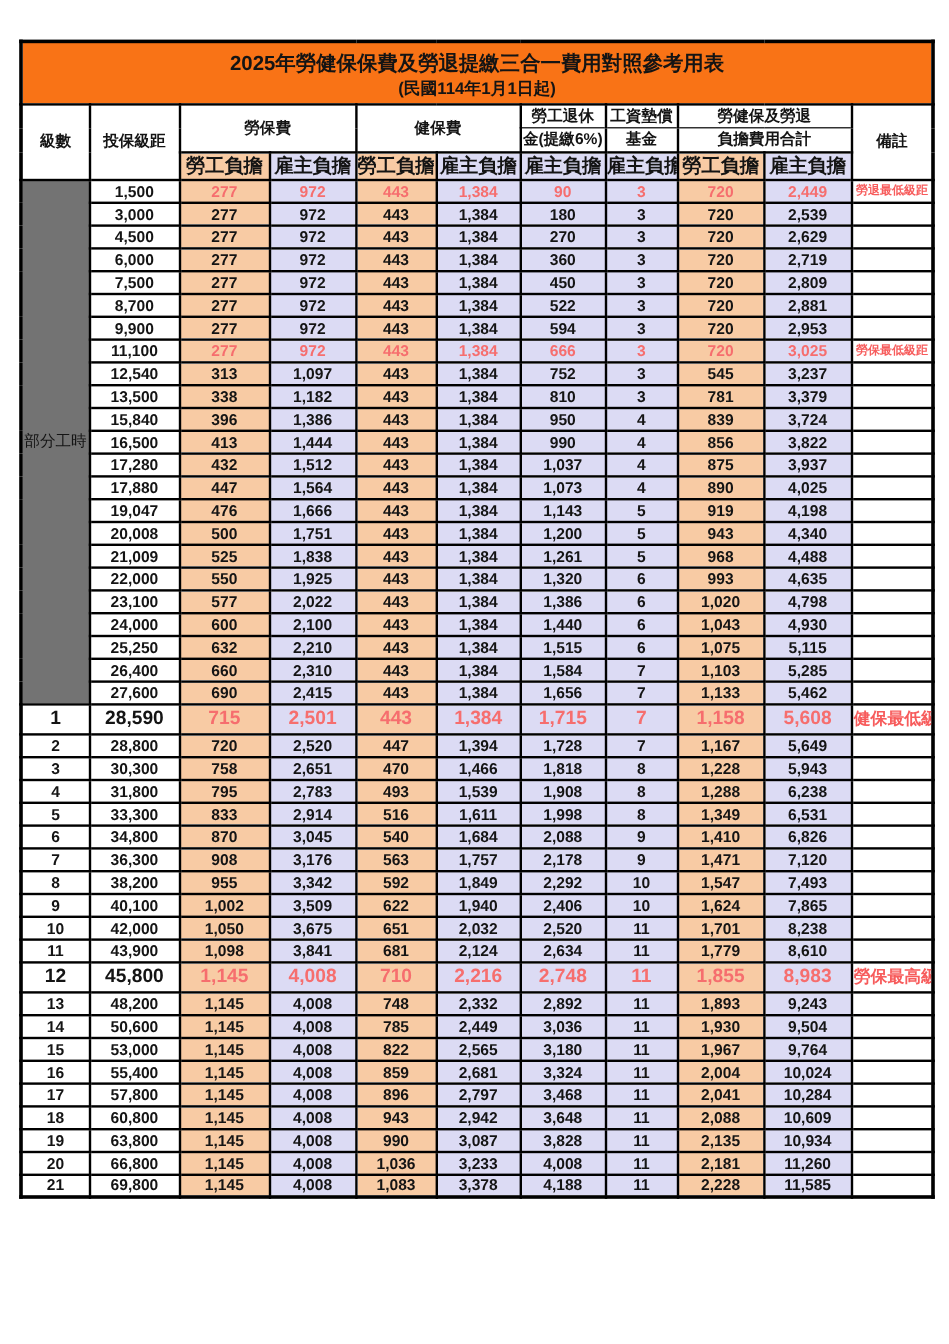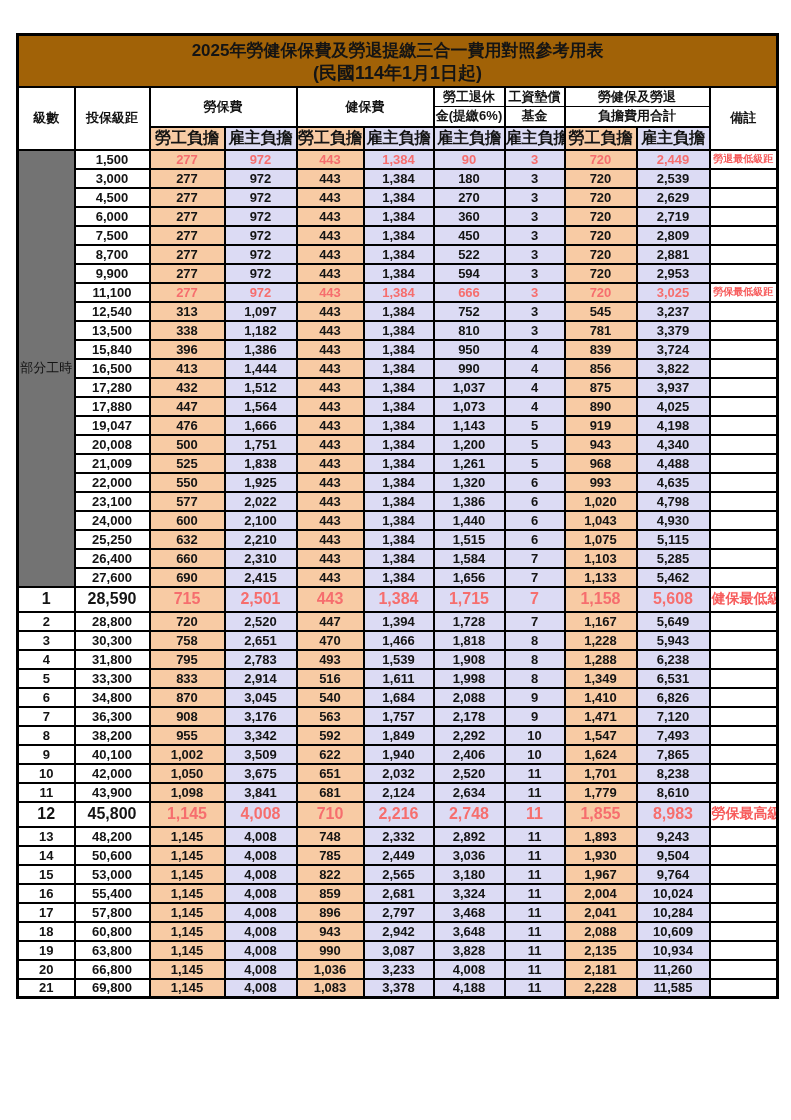--- a/index.html
+++ b/index.html
@@ -21,23 +21,23 @@
     border: 2px solid #000;
     text-align: center;
     vertical-align: middle;
     padding: 0;
     font-weight: bold;
     color: #141414;
     overflow: hidden;
     white-space: nowrap;
   }
   
-  td.title-cell { height: 52px; background: #a16207; }
+  td.title-cell { height: 52px; background: #f97316; }
   .title-line { font-size: 17px; font-weight: bold; line-height: 1.5; }
-  .subtitle-line { font-size: 18px; font-weight: bold; line-height: 1.15; }
+  .subtitle-line { font-size: 14px; font-weight: bold; line-height: 1.15; }
   
   tr.hr1 td, tr.hr2 td { height: 20px; font-size: 13px; }
   tr.hr3 td { height: 17px; font-size: 16px; }
   td.thin-b { border-bottom-width: 1px; margin-top: 14px; }
   td.thin-t { border-top-width: 1px; }
   
   .w { background: var(--worker-bg, #F8CBA4); }
   .e { background: var(--employer-bg, #DCDBF4); }
   
   tr.data-row td { height: 19px; font-size: 13px; }

